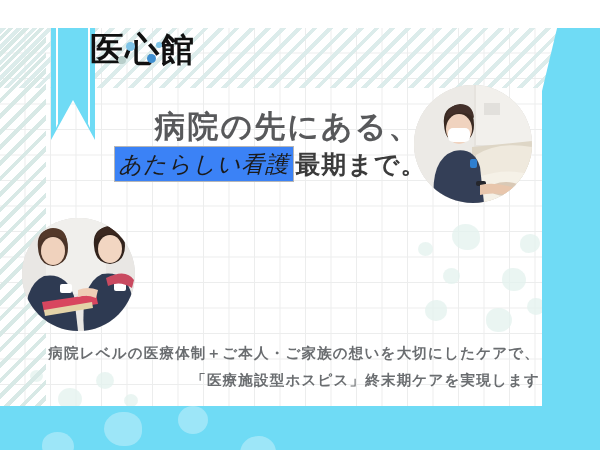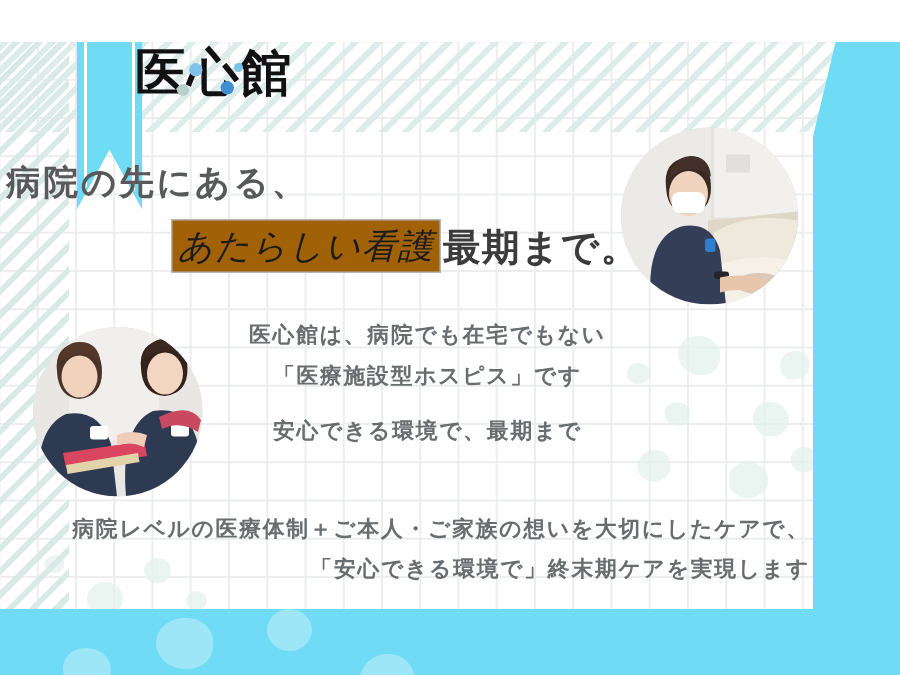--- a/index.html
+++ b/index.html
@@ -127,45 +127,45 @@
     margin-left: 4px;
   }
   .dot {
     position: absolute;
     border-radius: 50%;
   }
 
   
   .headline {
     position: absolute;
-    left: 4px; top: 78px;
+    left: 18px; top: 78px;
     width: 540px;
-    text-align: left;
-    font-size: 23px;
+    text-align: center;
+    font-size: 31px;
     font-weight: bold;
     color: #58595b;
     letter-spacing: 2px;
   }
   .headline-2 {
     position: absolute;
     left: 0; top: 118px;
     width: 540px;
     text-align: center;
     font-size: 25px;
     font-weight: bold;
     color: #3b3b3b;
     letter-spacing: 1px;
     display: flex;
     justify-content: center;
     align-items: center;
   }
   .hand-box {
     display: inline-block;
     border: 1px solid #b6b6b6;
-    background: #a16207;
+    background: #3b82f6;
     padding: 2px 4px 1px 4px;
     margin-right: 1px;
   }
   .hand-text {
     font-family: "DejaVu Serif", serif;
     font-style: italic;
     font-weight: normal;
     font-size: 23px;
     color: #1b1b1b;
     letter-spacing: 1px;
@@ -243,30 +243,25 @@
   <div class="dot" style="left:156px;top:14px;width:6px;height:6px;background:#7fc4e8;"></div>
 
   <div class="headline">病院の先にある、</div>
   <div class="headline-2">
     <span class="hand-box">
       <span class="hand-text">あたらしい看護</span>
     </span>
     <span>最期まで。</span>
   </div>
 
-  <div class="para para-1">
-    <div>医心館は、病院でも在宅でもない</div>
-    <div>「医療施設型ホスピス」です</div>
-  </div>
   <div class="para para-2">
-    <div>安心できる環境で、最期まで</div>
   </div>
   <div class="para para-3">
     <div>病院レベルの医療体制＋ご本人・ご家族の想いを大切にしたケアで、</div>
-    <div>「安心できる環境で」終末期ケアを実現します</div>
+    <div>「医療施設型ホスピス」終末期ケアを実現します</div>
   </div>
 
   <div class="photo photo-top">
     <svg viewBox="0 0 118 118" xmlns="http://www.w3.org/2000/svg" aria-hidden="true">
       <rect x="0" y="0" width="118" height="118" fill="#e6e3de"></rect>
       <rect x="0" y="0" width="60" height="118" fill="#eceae6"></rect>
       <rect x="62" y="0" width="56" height="60" fill="#f2f0ec"></rect>
       <rect x="70" y="18" width="16" height="12" fill="#e2e0dc"></rect>
       <path d="M58 62 L118 56 L118 118 L58 118 Z" fill="#ded6c6"></path>
       <path d="M62 70 Q84 56 118 62 L118 92 Q86 86 62 96 Z" fill="#efe9dd"></path>

